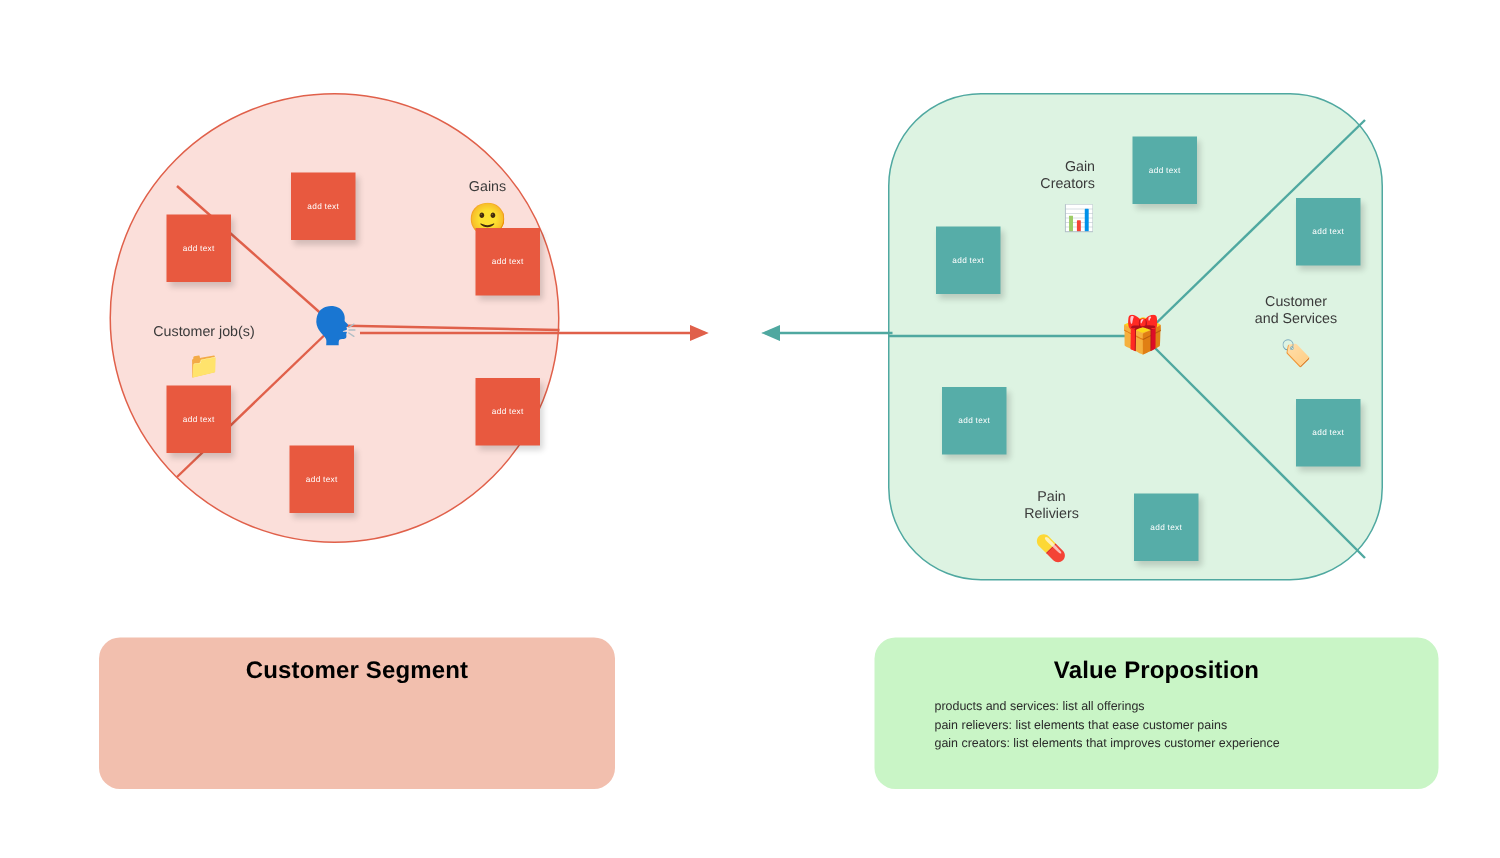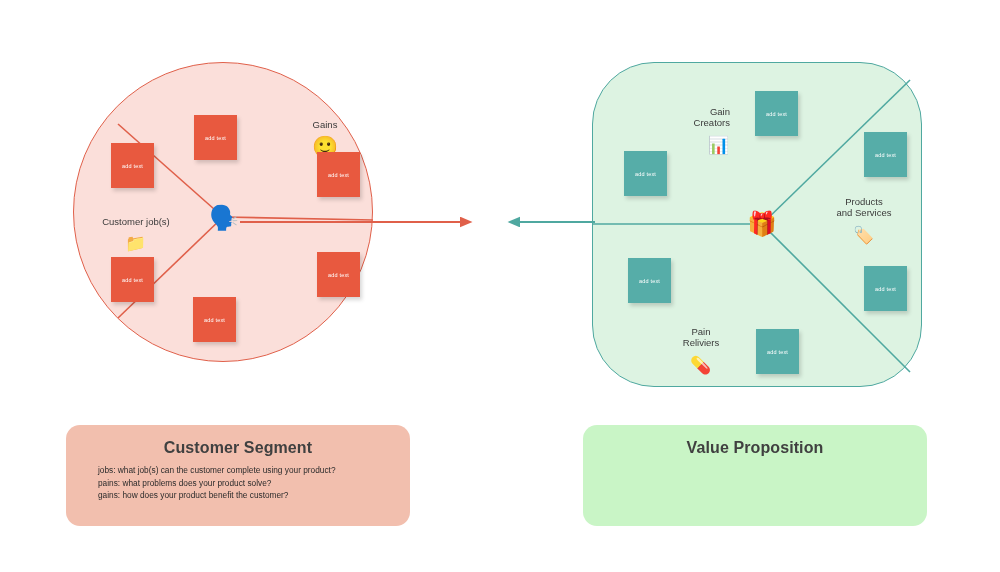--- a/index.html
+++ b/index.html
@@ -124,30 +124,30 @@
   #caption-customer {
     left: 66px;
     top: 425px;
     width: 344px;
     height: 101px;
     background: #f2bfae;
   }
   #caption-value {
     left: 583px;
     top: 425px;
-    width: 344px;
+    width: 376px;
     height: 101px;
     background: #c9f5c6;
   }
   .caption h2 {
     margin: 0 0 7px 0;
     font-size: 16px;
     font-weight: bold;
     text-align: center;
-    color: #404040;
+    color: #000000;
     letter-spacing: 0.1px;
   }
   .caption ul {
     margin: 0;
     padding: 0;
     list-style: none;
   }
   .caption li {
     font-size: 8.3px;
     line-height: 12.6px;
@@ -204,21 +204,21 @@
 
     <div class="center-emoji" style="left:155px; top:150px;">🎁</div>
 
     <div class="seclabel" style="left:76px; top:32px; width:62px;text-align:right;">
       <span>Gain
 Creators</span>
       <span class="glyph small">📊</span>
     </div>
 
     <div class="seclabel" style="left:228px; top:122px; width:88px;">
-      <span>Products
+      <span>Customer
 and Services</span>
       <span class="glyph small">🏷️</span>
     </div>
 
     <div class="seclabel" style="left:78px; top:252px; width:62px;">
       <span>Pain
 Reliviers</span>
       <span class="glyph small">💊</span>
     </div>
 
@@ -238,24 +238,24 @@
       <marker id="arrow-teal" markerWidth="7" markerHeight="7" refX="5.6" refY="3" orient="auto" markerUnits="strokeWidth">
         <path d="M0,0 L7,3 L0,6 z" fill="#4fa8a0"></path>
       </marker>
     </defs>
     <line x1="20" y1="32" x2="250" y2="32" stroke="#e0604a" stroke-width="1.8" marker-end="url(#arrow-red)"></line>
     <line x1="375" y1="32" x2="290" y2="32" stroke="#4fa8a0" stroke-width="1.8" marker-end="url(#arrow-teal)"></line>
   </svg>
 
   <div class="caption" id="caption-customer">
     <h2>Customer Segment</h2>
-    <ul>
-      <li>jobs: what job(s) can the customer complete using your product?</li>
-      <li>pains: what problems does your product solve?</li>
-      <li>gains: how does your product benefit the customer?</li>
-    </ul>
   </div>
 
   <div class="caption" id="caption-value">
     <h2>Value Proposition</h2>
+    <ul>
+      <li>products and services: list all offerings</li>
+      <li>pain relievers: list elements that ease customer pains</li>
+      <li>gain creators: list elements that improves customer experience</li>
+    </ul>
   </div>
 
 </div>
 
 </body></html>

